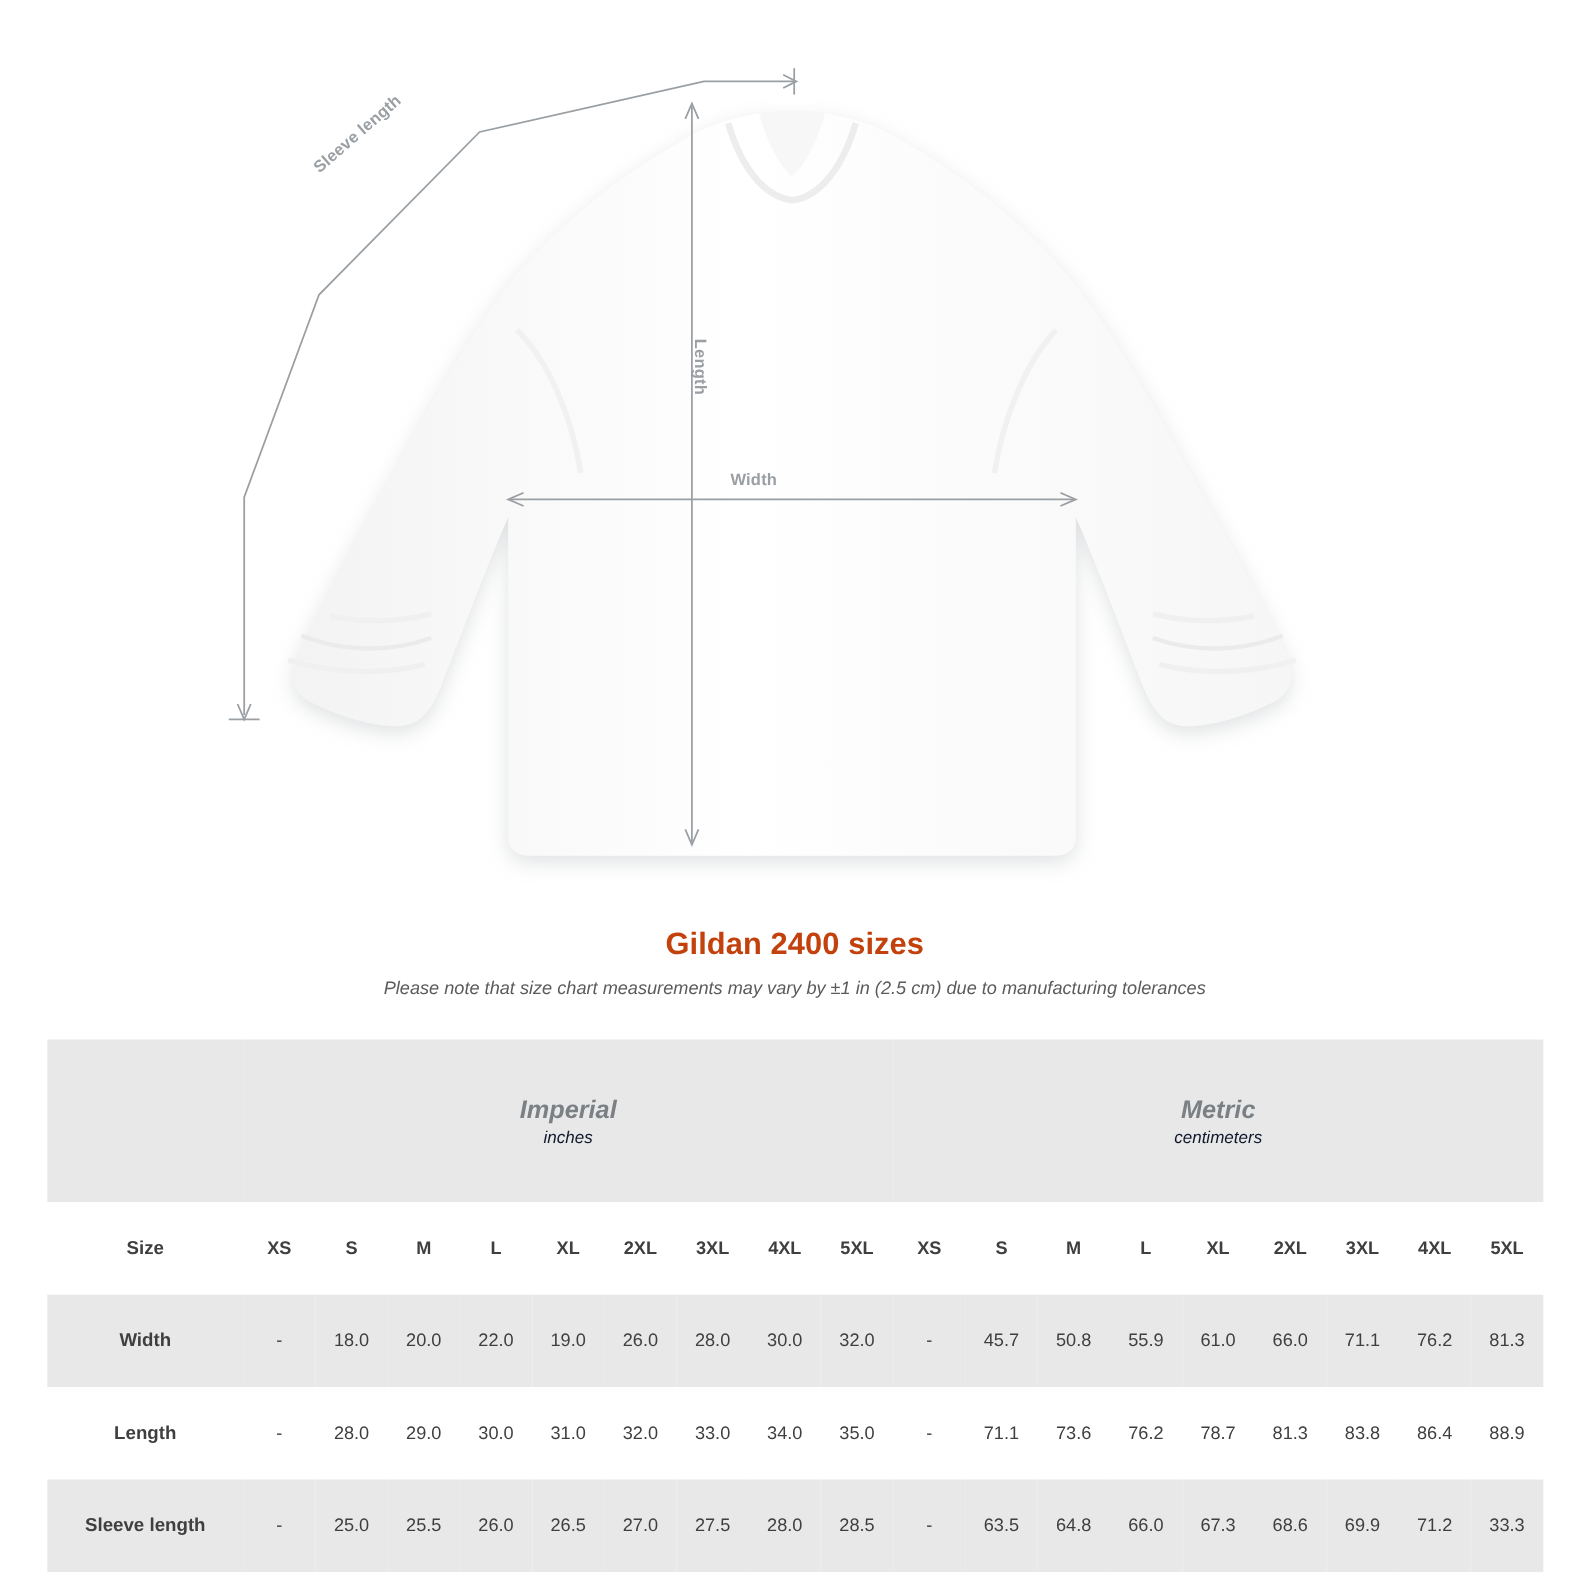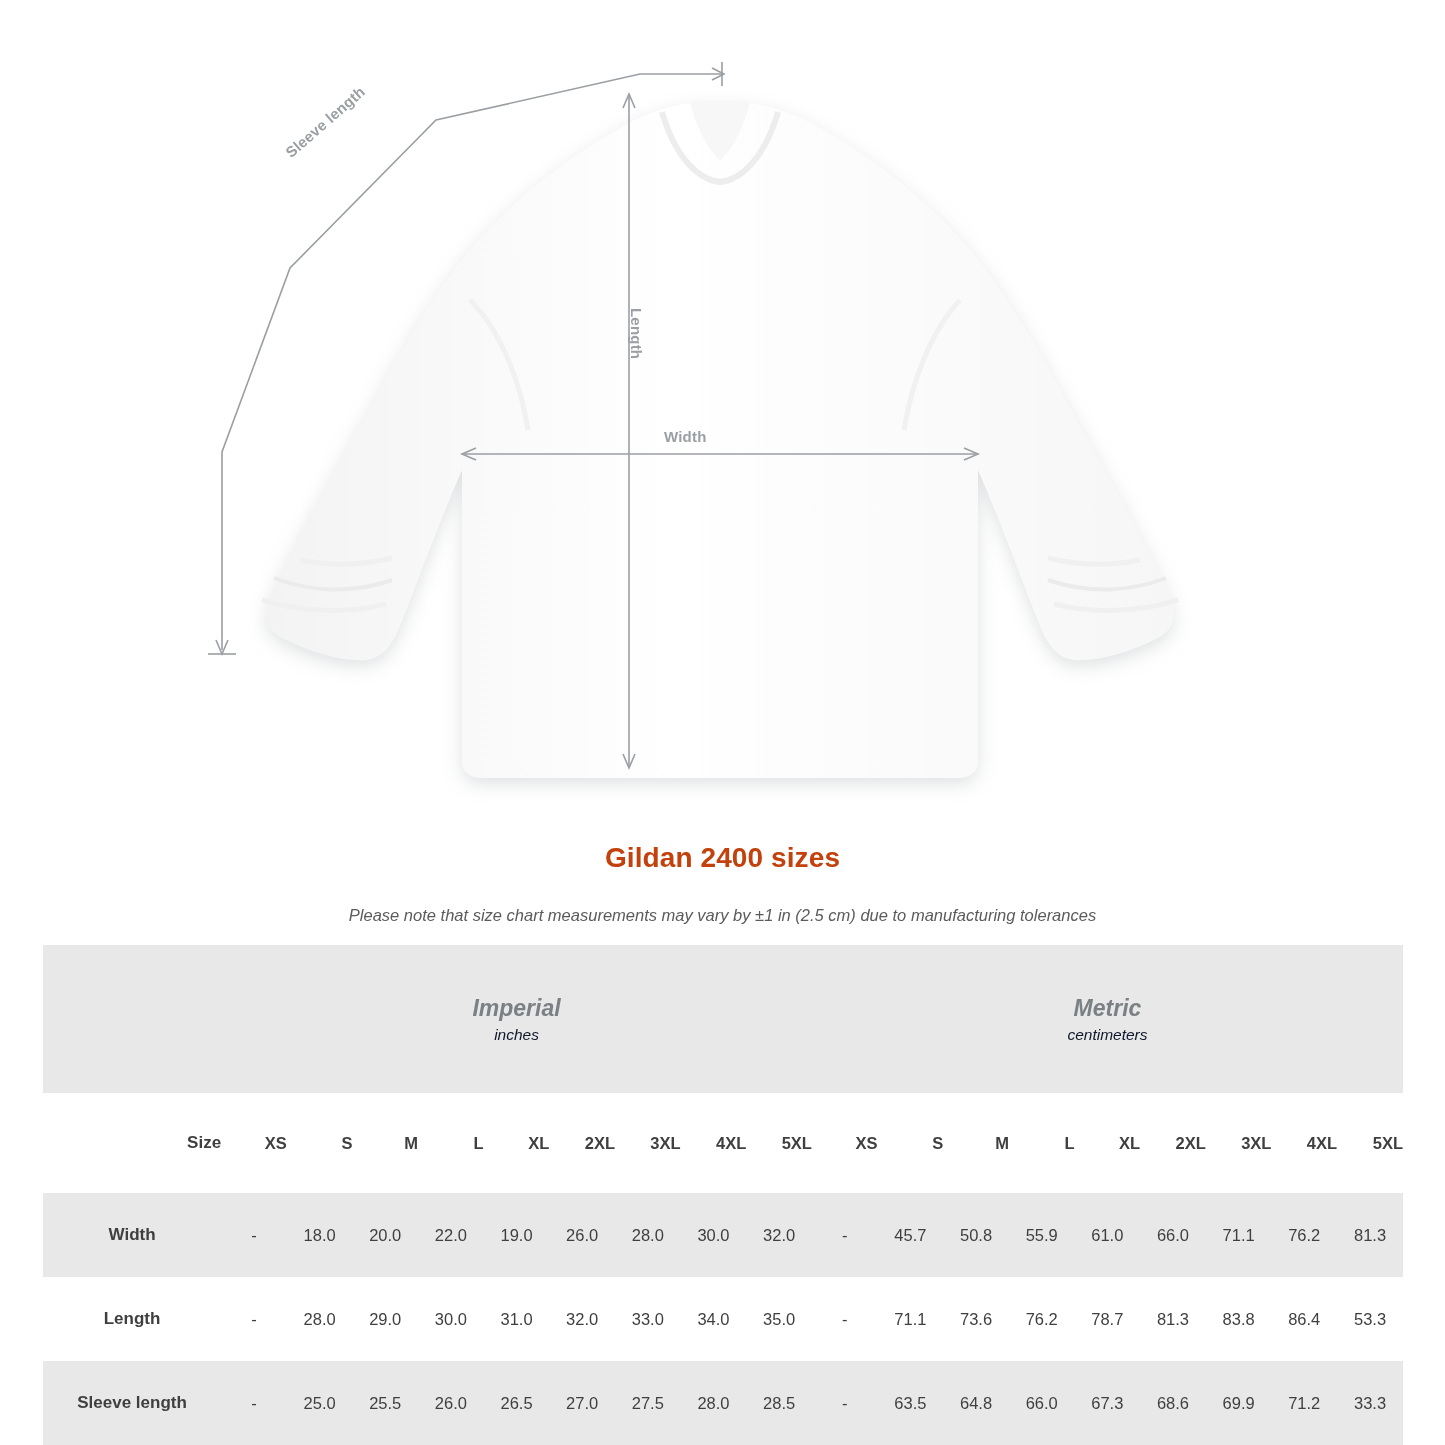--- a/index.html
+++ b/index.html
@@ -57,21 +57,21 @@
     font-size: 28px;
     font-weight: bold;
     color: #c2410c;
     margin: 0;
     letter-spacing: .1px;
   }
   .chart-note {
     font-size: 16.5px;
     font-style: italic;
     color: #5b5b5b;
-    margin-top: 32px;
+    margin-top: 16px;
   }
 
   
   .table-wrap {
     position: absolute;
     left: 43px; top: 945px;
     width: 1360px;
   }
   table {
     border-collapse: collapse;
@@ -94,23 +94,23 @@
     line-height: 1.25;
   }
   .unit-sub {
     font-size: 15.5px;
     font-style: italic;
     color: #0f172a;
     margin-top: 4px;
   }
 
   .head-row td {
-    height: 100px;
+    height: 84px;
     background: #ffffff;
-    text-align: right;
+    text-align: center;
     vertical-align: middle;
     font-size: 16.5px;
     font-weight: bold;
     color: #3f3f3f;
   }
   .head-row td.rowlabel { font-size: 17px; }
 
   .data-row td {
     height: 84px;
     text-align: center;
@@ -314,21 +314,21 @@
         <td>34.0</td>
         <td>35.0</td>
         <td>-</td>
         <td>71.1</td>
         <td>73.6</td>
         <td>76.2</td>
         <td>78.7</td>
         <td>81.3</td>
         <td>83.8</td>
         <td>86.4</td>
-        <td>53.3</td>
+        <td>88.9</td>
       </tr>
 
       <tr class="data-row row-shade">
         <td class="rowlabel">Sleeve length</td>
         <td>-</td>
         <td>25.0</td>
         <td>25.5</td>
         <td>26.0</td>
         <td>26.5</td>
         <td>27.0</td>

